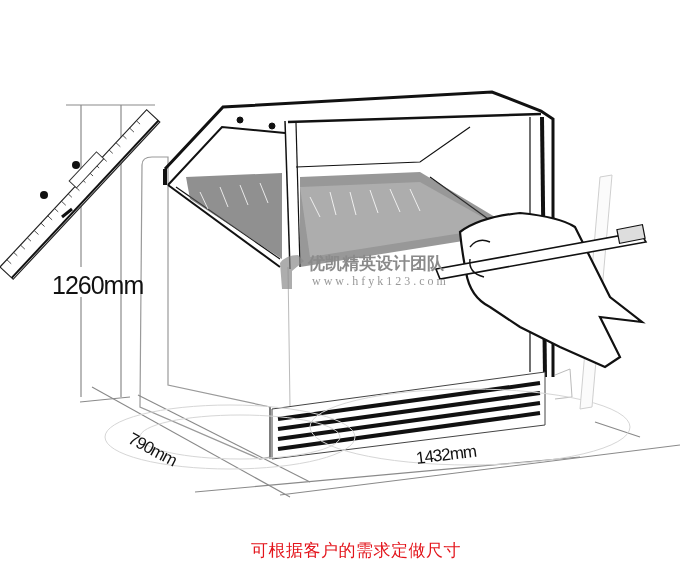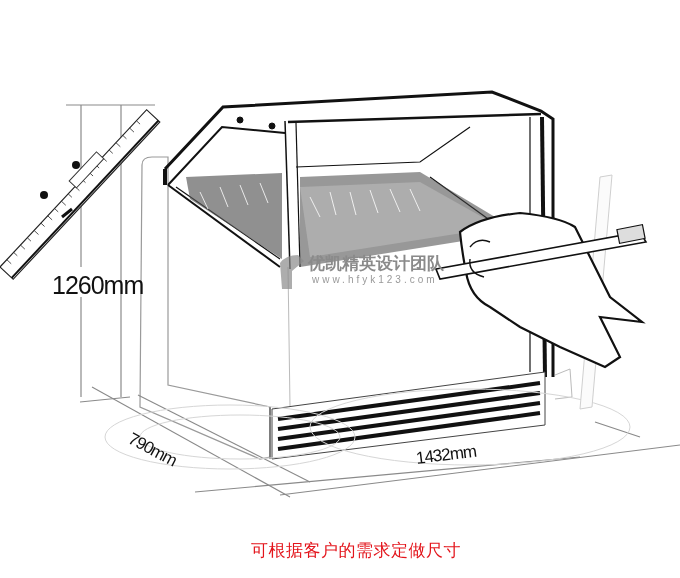--- a/index.html
+++ b/index.html
@@ -4,21 +4,21 @@
   <style>
     html, body { margin: 0; padding: 0; background: #ffffff; }
     body { width: 680px; height: 578px; position: relative; overflow: hidden; font-family: "Liberation Sans", sans-serif; }
     #stage { position: absolute; left: 0; top: 0; width: 556px; height: 578px; margin-top: 27px; }
     .dim-label { position: absolute; color: #111; font-family: "Liberation Sans", sans-serif; letter-spacing: -1px; white-space: nowrap; }
     .dim-height { left: 52px; top: 244px; font-size: 25px; }
     .dim-depth { left: 134px; top: 402px; font-size: 17px; transform: rotate(28deg); transform-origin: left top; }
     .dim-width { left: 415px; top: 422px; font-size: 17px; transform: rotate(-7deg); transform-origin: left top; }
     .caption { position: absolute; left: 0; width: 680px; top: 512px; text-align: center; color: #e3141b; font-size: 17px; font-family: "DejaVu Sans", sans-serif; letter-spacing: 0.5px; padding-left: 16px; }
     .wm-title { position: absolute; left: 308px; top: 225px; font-size: 17px; font-weight: bold; color: #8a8a8a; font-family: "DejaVu Sans", sans-serif; letter-spacing: 0px; }
-    .wm-url { position: absolute; left: 312px; top: 247px; font-size: 10px; color: #999; letter-spacing: 3px; font-family: Liberation Sans, sans-serif; }
+    .wm-url { position: absolute; left: 312px; top: 247px; font-size: 12px; color: #999; letter-spacing: 3px; font-family: Liberation Serif, serif; }
   </style>
 </head>
 <body>
 
 <div id="stage">
   <svg width="680" height="578" viewBox="0 0 680 578" style="position:absolute;left:0;top:0;">
 
     <g stroke="#8a8a8a" stroke-width="1.2" fill="none">
       <line x1="66" y1="78" x2="155" y2="78"></line>
       <line x1="81" y1="78" x2="81" y2="240"></line>

